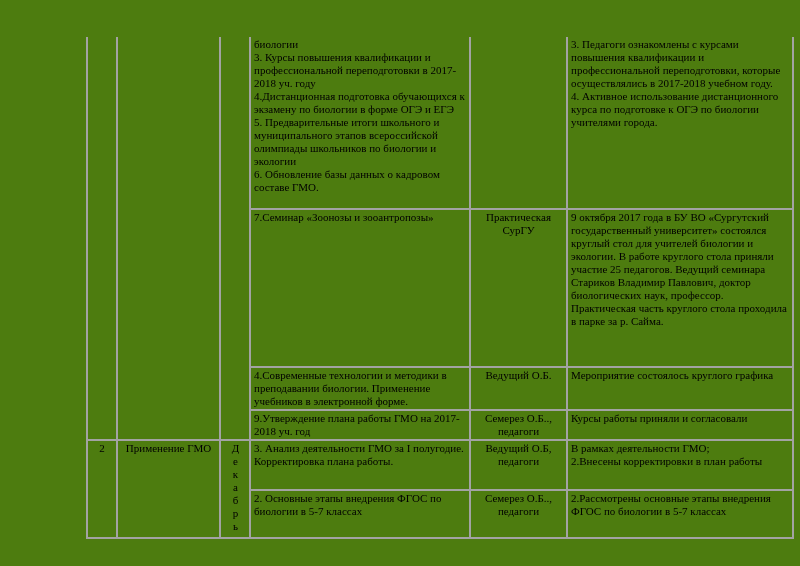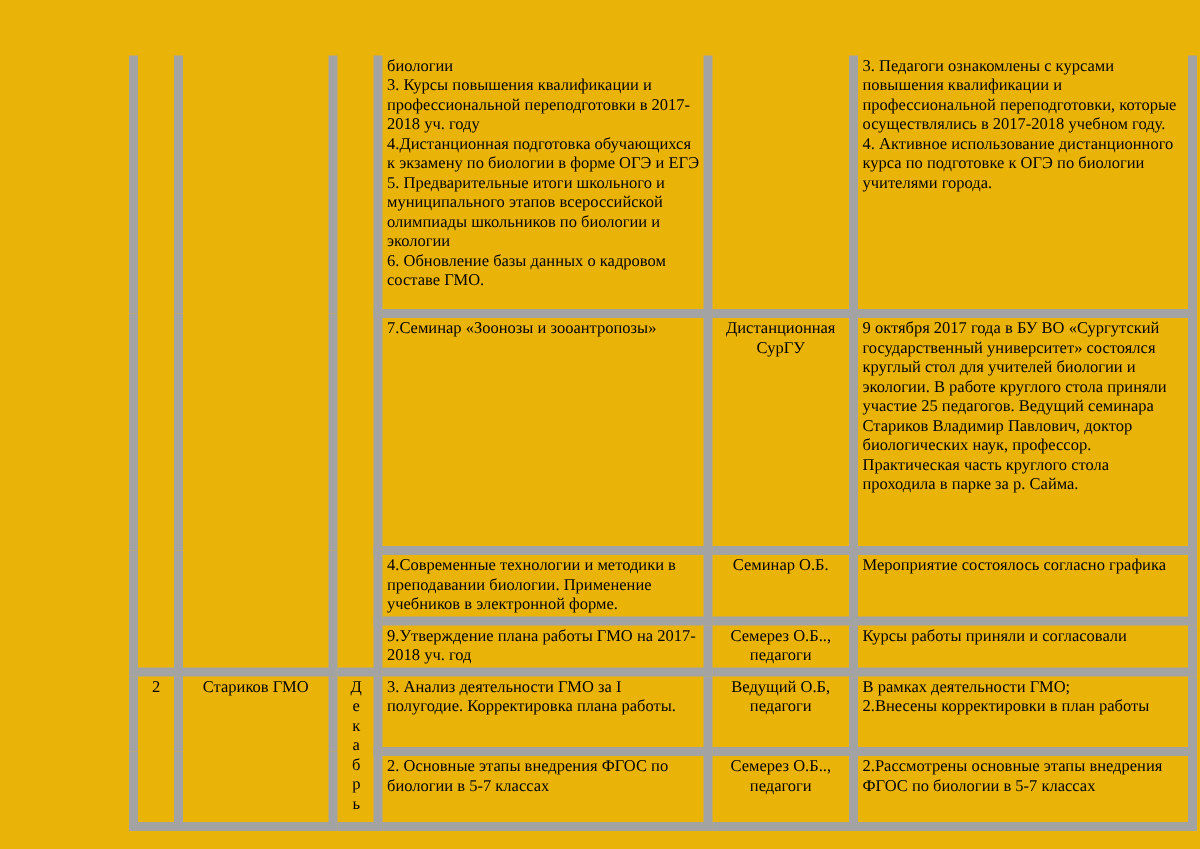--- a/index.html
+++ b/index.html
@@ -10,33 +10,33 @@
   body {
     width: 800px;
     height: 566px;
     font-family: "Liberation Serif", serif;
     color: #000000;
   }
   .page {
     position: relative;
     width: 800px;
     height: 566px;
-    background: #eab308;
+    background: #4d7c0f;
     overflow: hidden;
   }
   table.plan {
     position: absolute;
     left: 86px;
     top: 37px;
     width: 706px;
     border-collapse: collapse;
     table-layout: fixed;
   }
   table.plan td {
-    border: 6px solid #a3a3a3;
+    border: 2px solid #a3a3a3;
     vertical-align: top;
     padding: 1px 3px;
     font-size: 11px;
     line-height: 13px;
     white-space: pre-line;
     overflow: hidden;
     word-wrap: break-word;
   }
   
   tr.row-cont td { border-top: none; }
@@ -81,37 +81,37 @@
 3.  Курсы повышения квалификации и профессиональной переподготовки в 2017-2018 уч. году
 4.Дистанционная подготовка обучающихся к экзамену по биологии в форме ОГЭ и ЕГЭ
 5. Предварительные итоги школьного и муниципального этапов всероссийской олимпиады школьников по биологии и экологии
 6. Обновление базы данных о кадровом составе ГМО.</td>
         <td class="c"></td>
         <td>3. Педагоги ознакомлены с курсами повышения квалификации и профессиональной переподготовки, которые осуществлялись в 2017-2018 учебном году.
 4. Активное использование дистанционного курса по подготовке к ОГЭ по биологии учителями города.</td>
       </tr>
       <tr class="h-b">
         <td>7.Семинар «Зоонозы и зооантропозы»</td>
-        <td class="c">Дистанционная СурГУ</td>
+        <td class="c">Практическая СурГУ</td>
         <td>9 октября 2017 года в БУ ВО «Сургутский государственный университет» состоялся круглый стол для учителей биологии и экологии. В работе круглого стола приняли участие 25 педагогов. Ведущий семинара Стариков Владимир Павлович, доктор биологических наук, профессор. Практическая часть круглого стола проходила в парке за р. Сайма.</td>
       </tr>
       <tr class="h-c">
         <td>4.Современные технологии и методики в преподавании биологии. Применение учебников в электронной форме.</td>
-        <td class="c">Семинар О.Б.</td>
-        <td>Мероприятие состоялось согласно графика</td>
+        <td class="c">Ведущий О.Б.</td>
+        <td>Мероприятие состоялось круглого графика</td>
       </tr>
       <tr class="h-d">
         <td>9.Утверждение плана работы ГМО на 2017-2018 уч. год</td>
         <td class="c">Семерез О.Б.., педагоги</td>
         <td>Курсы работы приняли и согласовали</td>
       </tr>
 
       <tr class="h-e">
         <td rowspan="2" class="c">2</td>
-        <td rowspan="2" class="c">Стариков ГМО</td>
+        <td rowspan="2" class="c">Применение ГМО</td>
         <td rowspan="2" class="month"><span class="vertical-text">Декабрь</span></td>
         <td>3. Анализ деятельности ГМО за I полугодие. Корректировка плана работы.</td>
         <td class="c">Ведущий О.Б, педагоги</td>
         <td>В рамках деятельности ГМО;
 2.Внесены корректировки в план работы</td>
       </tr>
       <tr class="h-f">
         <td>2.  Основные этапы внедрения ФГОС по биологии в 5-7 классах</td>
         <td class="c">Семерез О.Б.., педагоги</td>
         <td>2.Рассмотрены основные этапы внедрения ФГОС по биологии в 5-7 классах</td>

